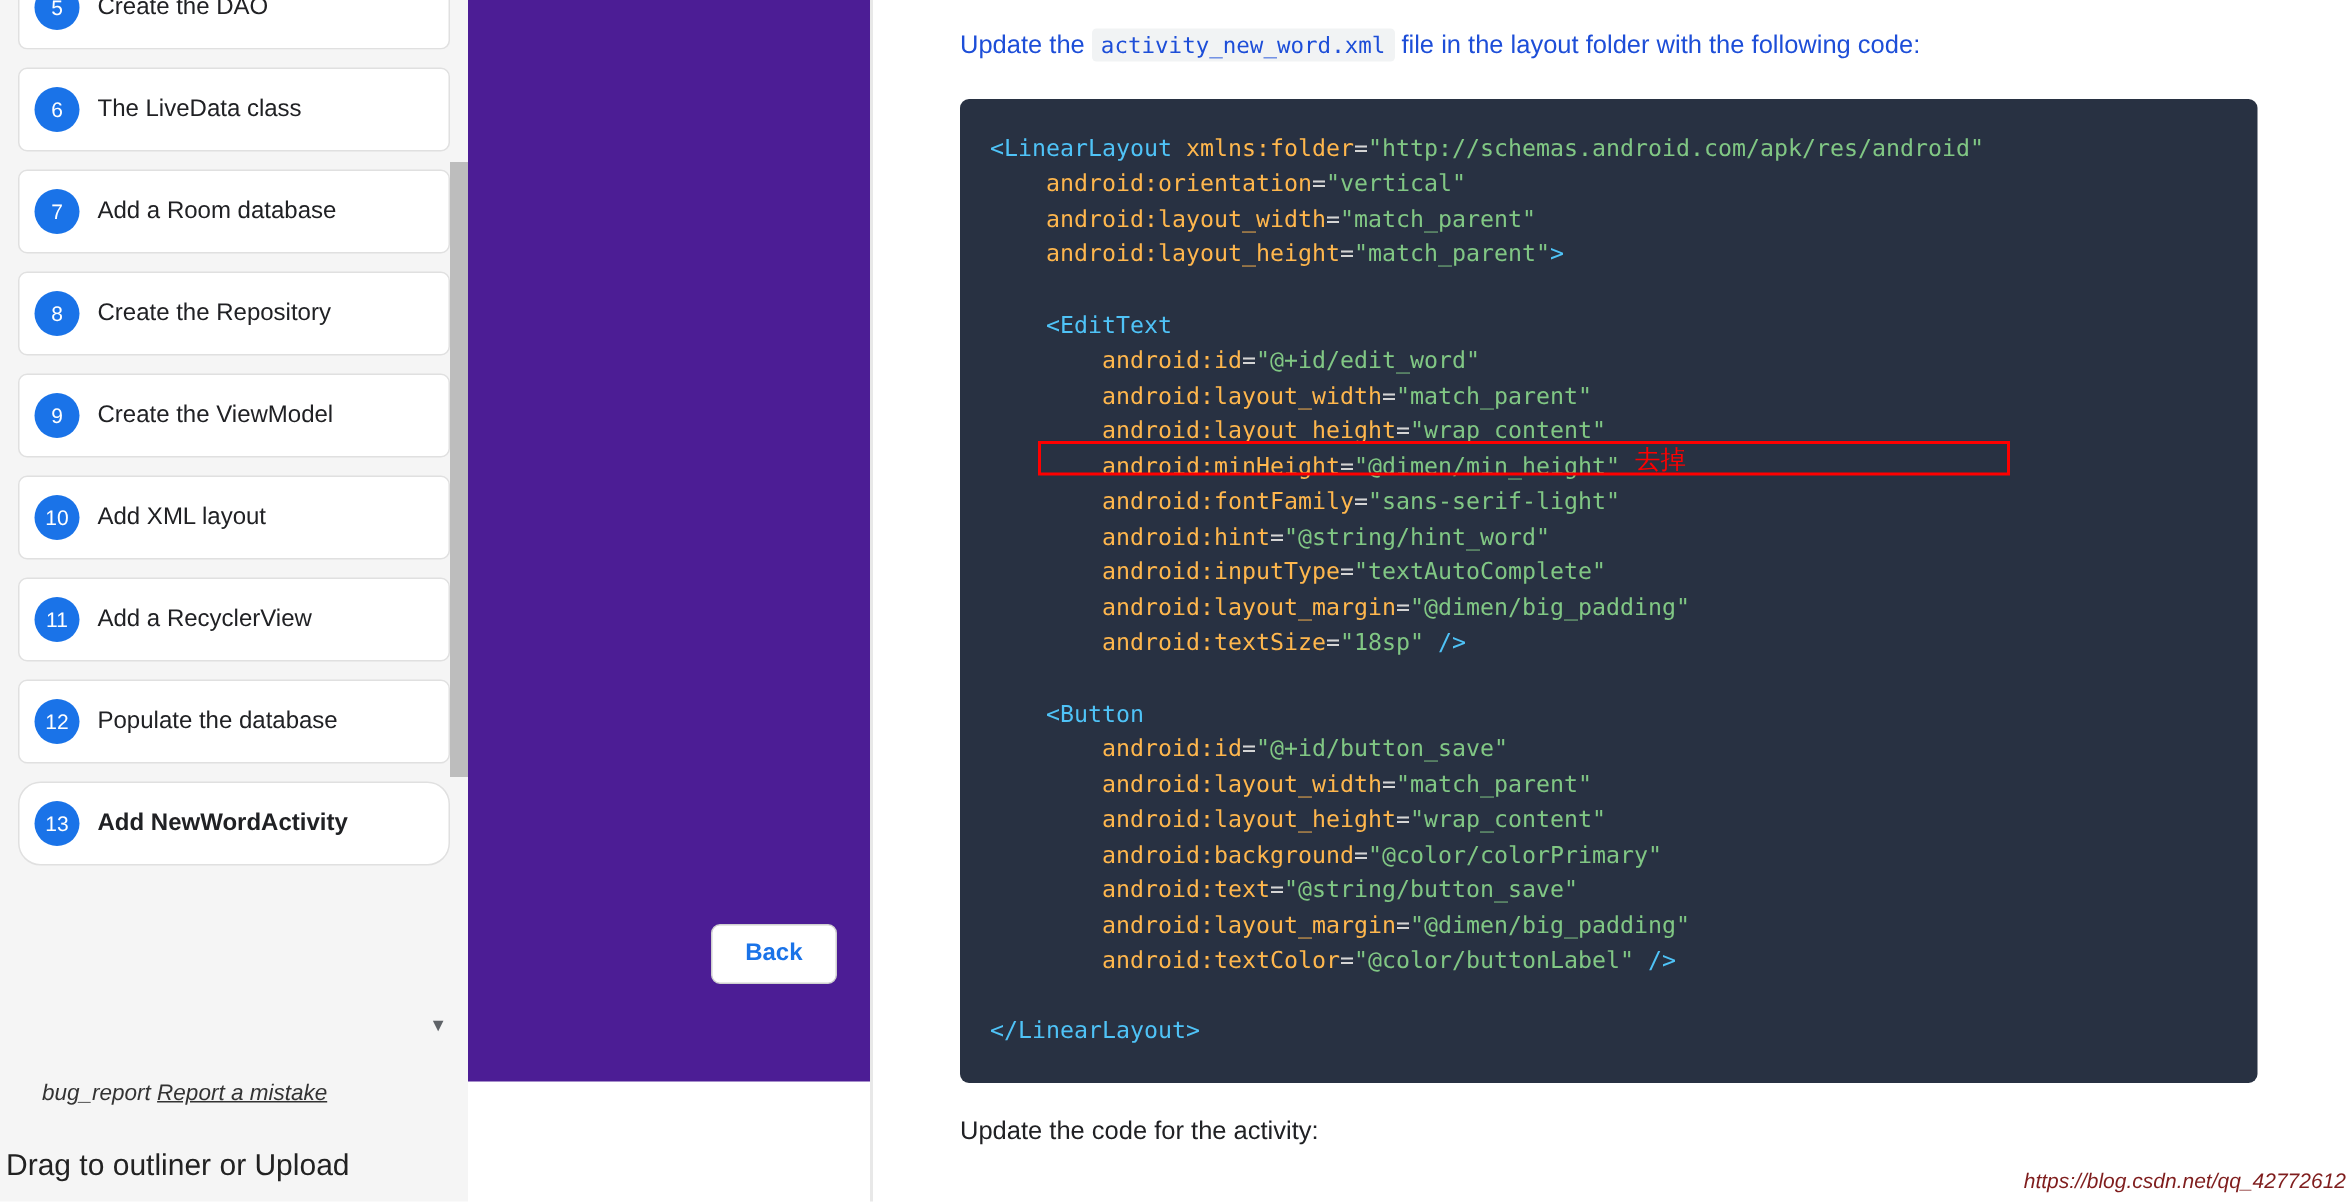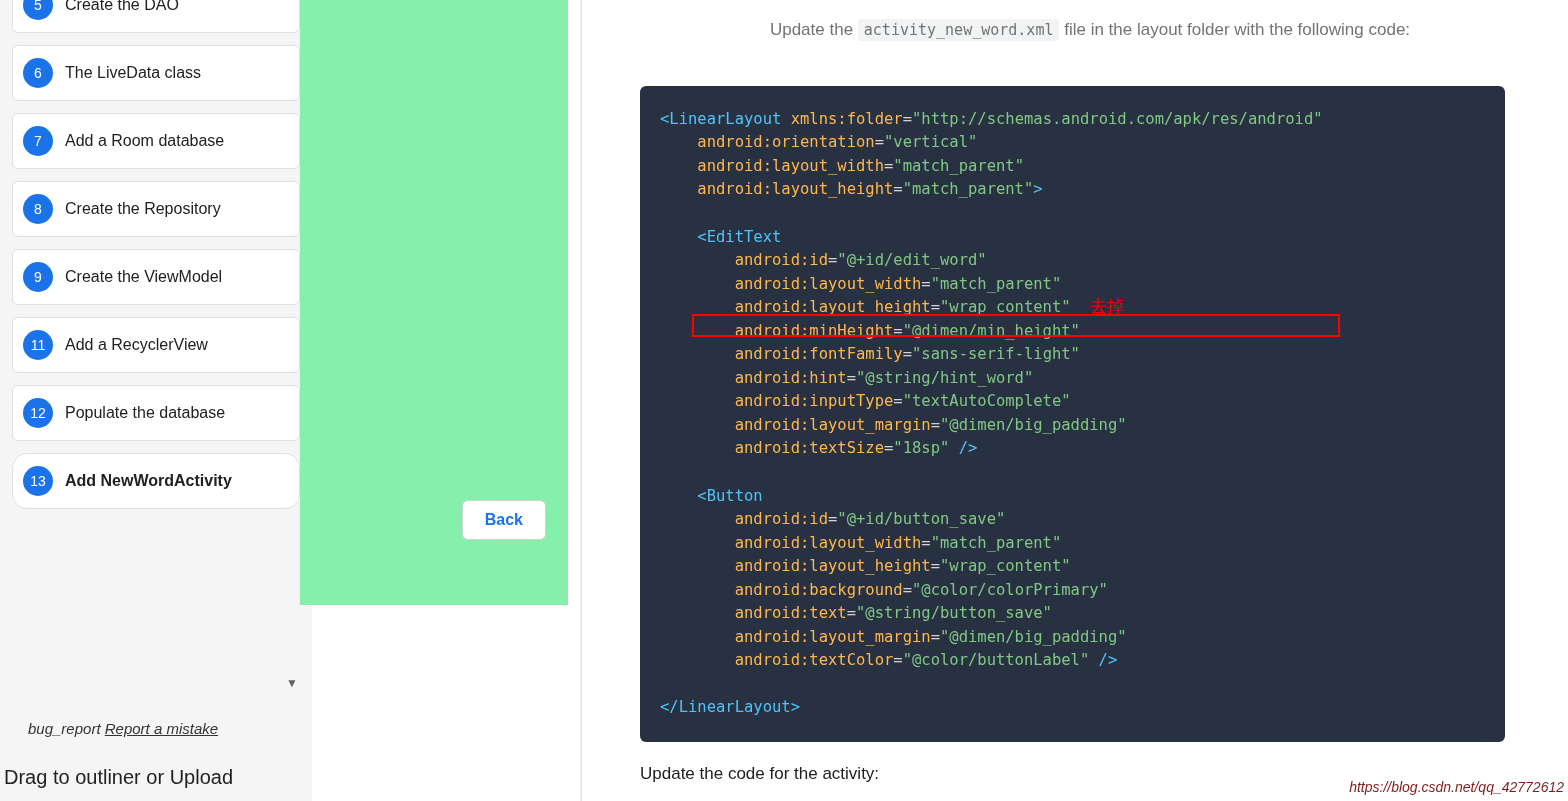--- a/index.html
+++ b/index.html
@@ -15,27 +15,27 @@
   .step.active { position: relative; border-radius: 15px; }
 
   .scrollbar-thumb { position: absolute; right: 0; top: 108px; width: 12px; height: 410px; background: #bdbdbd; border-radius: 0; }
   .chevron { position: absolute; right: 14px; top: 676px; color: #5f6368; font-size: 12px; }
 
   .report { position: absolute; bottom: 64px; left: 28px; font-style: italic; font-size: 15px; color: #333; }
   .report-link { text-decoration: underline; color: #333; cursor: pointer; }
 
   .drag-text { position: absolute; bottom: 12px; left: 4px; font-size: 20px; color: #222; }
 
-  .mid-gap { position: absolute; left: 300px; top: 0; width: 268px; height: 605px; background: #86efac; }
+  .mid-gap { position: absolute; left: 312px; top: 0; width: 268px; height: 721px; background: #4c1d95; }
   .back-btn { position: absolute; bottom: 65px; right: 22px; padding: 10px 22px; border: 1px solid #d0d0d0; border-radius: 6px; background: #fff; color: #1a73e8; font-weight: bold; font-size: 16px; cursor: pointer; }
 
   .divider { position: absolute; left: 580px; top: 0; width: 2px; height: 801px; background: #e8e8e8; }
 
   .content { position: absolute; left: 640px; top: 0; width: 900px; padding-top: 18px; }
-  .intro { font-size: 17px; color: #737373; margin-bottom: 44px; line-height: 1.4; text-align: center; }
+  .intro { font-size: 17px; color: #1d4ed8; margin-bottom: 24px; line-height: 1.4; }
   .intro .code-inline { background: #f1f3f4; padding: 2px 6px; border-radius: 3px; font-family: "Consolas", monospace; font-size: 15px; }
 
   .code-block { background: #283142; border-radius: 6px; padding: 22px 18px 22px 6px; color: #d4d4d4; font-family: "Consolas", monospace; font-size: 15.5px; line-height: 1.52; width: 865px; position: relative; }
   .code-block .line { white-space: pre; padding-left: 14px; }
   .t-tag { color: #4fc3f7; }
   .t-attr { color: #ffb74d; }
   .t-eq { color: #d4d4d4; }
   .t-val { color: #81c784; }
   .t-punc { color: #4fc3f7; }
 
@@ -63,20 +63,24 @@
       <div class="step-num">7</div>
       <div class="step-label">Add a Room database</div>
     </div>
     <div class="step">
       <div class="step-num">8</div>
       <div class="step-label">Create the Repository</div>
     </div>
     <div class="step">
       <div class="step-num">9</div>
       <div class="step-label">Create the ViewModel</div>
+    </div>
+    <div class="step">
+      <div class="step-num">10</div>
+      <div class="step-label">Add XML layout</div>
     </div>
     <div class="step">
       <div class="step-num">11</div>
       <div class="step-label">Add a RecyclerView</div>
     </div>
     <div class="step">
       <div class="step-num">12</div>
       <div class="step-label">Populate the database</div>
     </div>
     <div class="step active">

